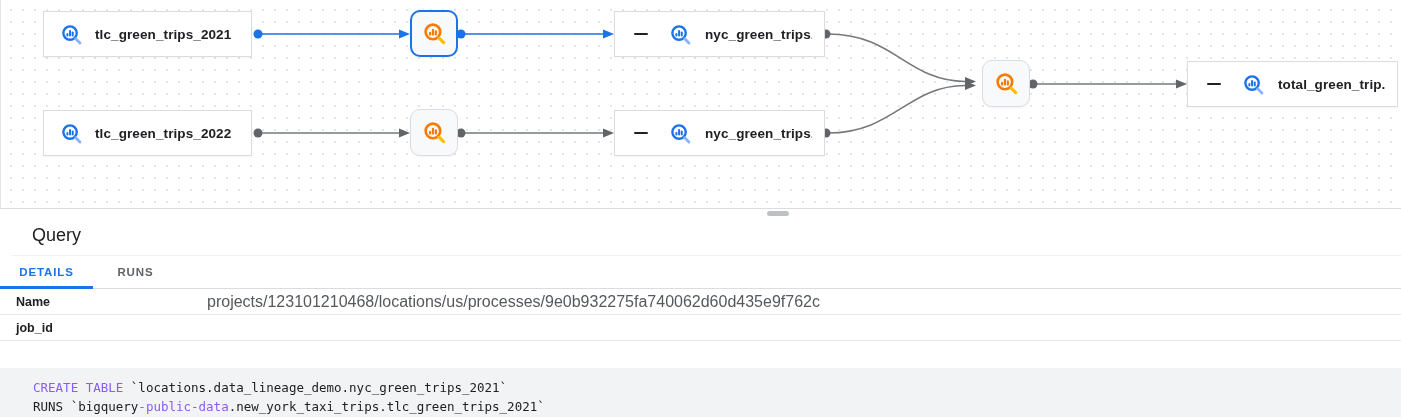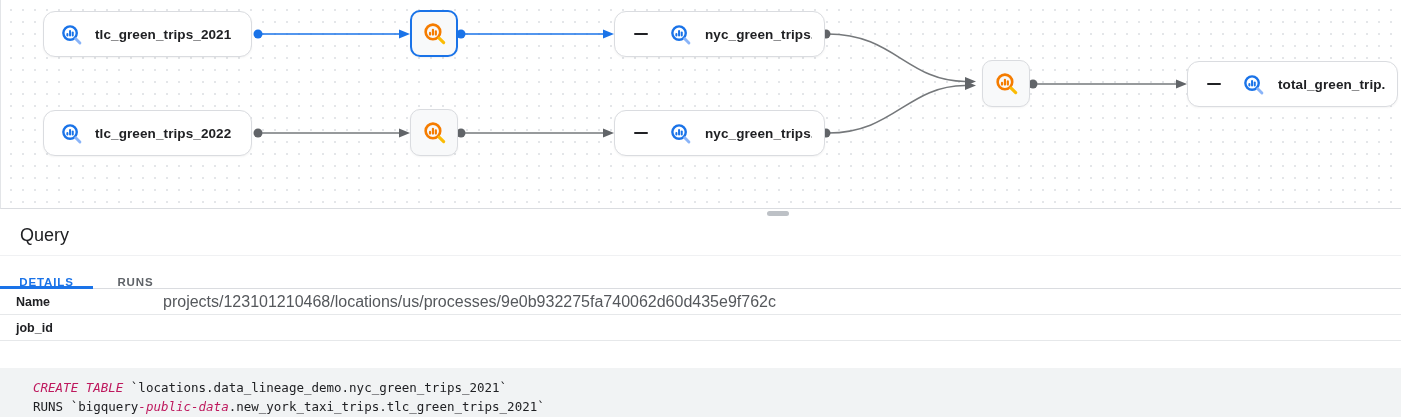--- a/index.html
+++ b/index.html
@@ -11,64 +11,64 @@
     border-bottom:1px solid #dadce0;border-left:1px solid #e3e5e8;
     background-color:#fff;
     background-image:radial-gradient(circle,#e4e6e9 1.2px,rgba(255,255,255,0) 1.3px);
     background-size:12px 12px;background-position:4px 4px;
     box-sizing:border-box;overflow:hidden;
   }
   .edges{position:absolute;left:0;top:0;width:1401px;height:209px;}
 
   .node{
     position:absolute;display:flex;align-items:center;box-sizing:border-box;
-    background:#fff;border:1px solid #dadce0;border-radius:12px;
+    background:#fff;border:1px solid #dadce0;border-radius:0;
     box-shadow:0 1px 2px rgba(60,64,67,.06);cursor:pointer;
   }
   .table-node{height:46px;width:209px;padding:0 12px 0 16px;gap:12px;}
   .table-node.wide{width:211px;padding-left:19px;gap:0;}
   .proc-node{width:48px;height:47px;border-radius:10px;background:#f8f9fa;justify-content:center;}
   .proc-node.selected{border:2px solid #1a73e8;}
   .node-label{font-size:13.5px;font-weight:bold;color:#202124;letter-spacing:.1px;white-space:nowrap;overflow:hidden;}
   .minus{width:14px;height:2.4px;background:#202124;border-radius:1px;flex:none;margin-right:21px;cursor:pointer;}
   .wide .bq-icon{margin-right:13px;}
   .bq-icon{flex:none;display:block;}
 
   
   .resize-handle{
     position:absolute;left:767px;top:211px;width:22px;height:5px;
     border-radius:2.5px;background:#bdc1c6;cursor:ns-resize;z-index:5;
   }
 
   
-  .panel-header{height:47px;border-bottom:1px solid #f0f1f3;box-sizing:border-box;padding:16px 0 0 20px;background:#fff;}
+  .panel-header{height:47px;border-bottom:1px solid #f0f1f3;box-sizing:border-box;padding:16px 0 0 20px;background:#fff;margin-left:12px;}
   .panel-title{font-size:18px;font-weight:400;color:#202124;}
 
   .tab-bar{height:32px;border-bottom:1px solid #dadce0;display:flex;align-items:stretch;background:#fff;box-sizing:content-box;}
-  .tab{position:relative;display:flex;align-items:flex-end;justify-content:center;
+  .tab{position:relative;display:flex;align-items:center;justify-content:center;
        font-size:11.5px;font-weight:bold;letter-spacing:.9px;color:#5f6368;cursor:pointer;}
   .tab-details{width:93px;}
   .tab-runs{width:85px;}
   .tab.active{color:#1a73e8;}
   .tab.active::after{content:"";position:absolute;left:0;right:0;bottom:-1px;height:3px;background:#1a73e8;}
 
   .kv-table{width:1401px;}
-  .kv-row{display:flex;align-items:center;height:26px;border-bottom:1px solid #e6e8ea;box-sizing:border-box;}
+  .kv-row{display:flex;align-items:center;height:26px;border-bottom:1px solid #e6e8ea;box-sizing:border-box;gap:44px;}
   .kv-key{width:147px;padding-left:16px;font-size:12.5px;font-weight:bold;color:#202124;flex:none;}
   .kv-val{font-size:16px;color:#55585c;white-space:nowrap;overflow:hidden;}
 
   
   .code-block{
     position:absolute;left:0;top:368px;width:1401px;height:49px;
     background:#f1f3f4;box-sizing:border-box;padding:10px 0 0 33px;
     font-family:"DejaVu Sans Mono","Liberation Mono",monospace;
     font-size:12.5px;line-height:19px;color:#202124;
   }
   .code-line{white-space:pre;}
-  .kw{color:#be185d;font-style:italic;}
+  .kw{color:#8b5cf6;}
 </style>
 </head>
 <body>
 
 <div class="canvas">
 
   <svg class="edges" viewBox="0 0 1401 209" xmlns="http://www.w3.org/2000/svg">
 
     <circle cx="257" cy="34" r="4.5" fill="#1a73e8"></circle>
     <line x1="261" y1="34" x2="399" y2="34" stroke="#1a73e8" stroke-width="1.7"></line>

